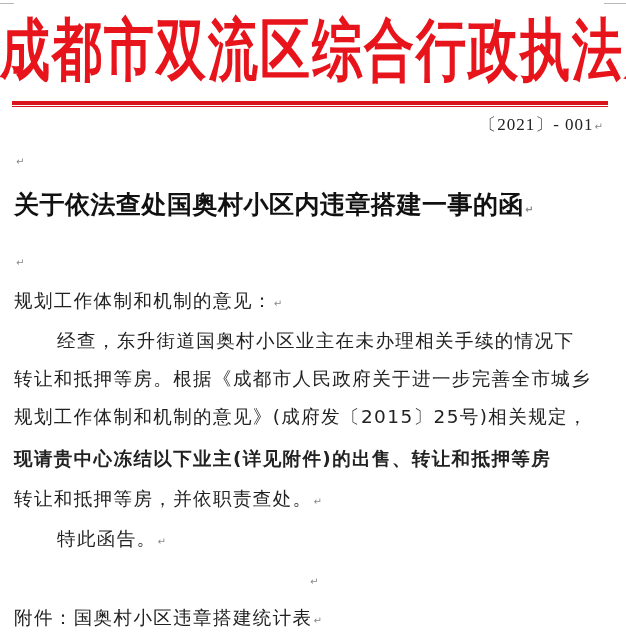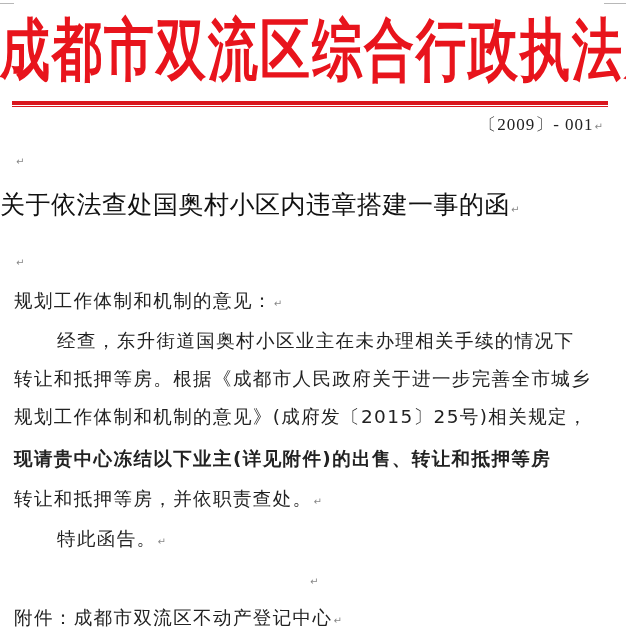--- a/index.html
+++ b/index.html
@@ -72,24 +72,24 @@
       margin-left: 1px;
     }
     .pmark-line {
       position: absolute;
       font-size: 10px;
       color: #888;
       font-family: "DejaVu Sans", sans-serif;
     }
     .title {
       position: absolute;
-      left: 0;
+      left: 14px;
       top: 188px;
       font-family: "DejaVu Serif", "Liberation Serif", serif;
-      font-weight: normal;
+      font-weight: bold;
       font-size: 25px;
       color: #111;
       white-space: nowrap;
       letter-spacing: 0.5px;
     }
     .body-line {
       position: absolute;
       left: 14px;
       font-family: "DejaVu Sans", "Liberation Sans", sans-serif;
       font-size: 18.5px;
@@ -104,21 +104,21 @@
 
 <div class="crop-mark crop-tl-h"></div>
 <div class="crop-mark crop-tr-h"></div>
 
 <div class="masthead">成都市双流区综合行政执法局</div>
 
 <div class="rule-thick"></div>
 <div class="rule-thin"></div>
 
 <div class="doc-number">
-  <span>〔2009〕- 001</span><span class="pmark">↵</span>
+  <span>〔2021〕- 001</span><span class="pmark">↵</span>
 </div>
 
 <div class="pmark-line" style="left:16px; top:156px;">↵</div>
 
 <div class="title">
   <span>关于依法查处国奥村小区内违章搭建一事的函</span><span class="pmark">↵</span>
 </div>
 
 <div class="pmark-line" style="left:16px; top:257px;">↵</div>
 
@@ -136,14 +136,14 @@
   <span>转让和抵押等房，并依职责查处。</span><span class="pmark">↵</span>
 </div>
 
 <div class="body-line indent" style="top:526px;">
   <span>特此函告。</span><span class="pmark">↵</span>
 </div>
 
 <div class="pmark-line" style="left:310px; top:576px;">↵</div>
 
 <div class="body-line" style="top:605px;">
-  <span>附件：成都市双流区不动产登记中心</span><span class="pmark">↵</span>
+  <span>附件：国奥村小区违章搭建统计表</span><span class="pmark">↵</span>
 </div>
 
 </body></html>

